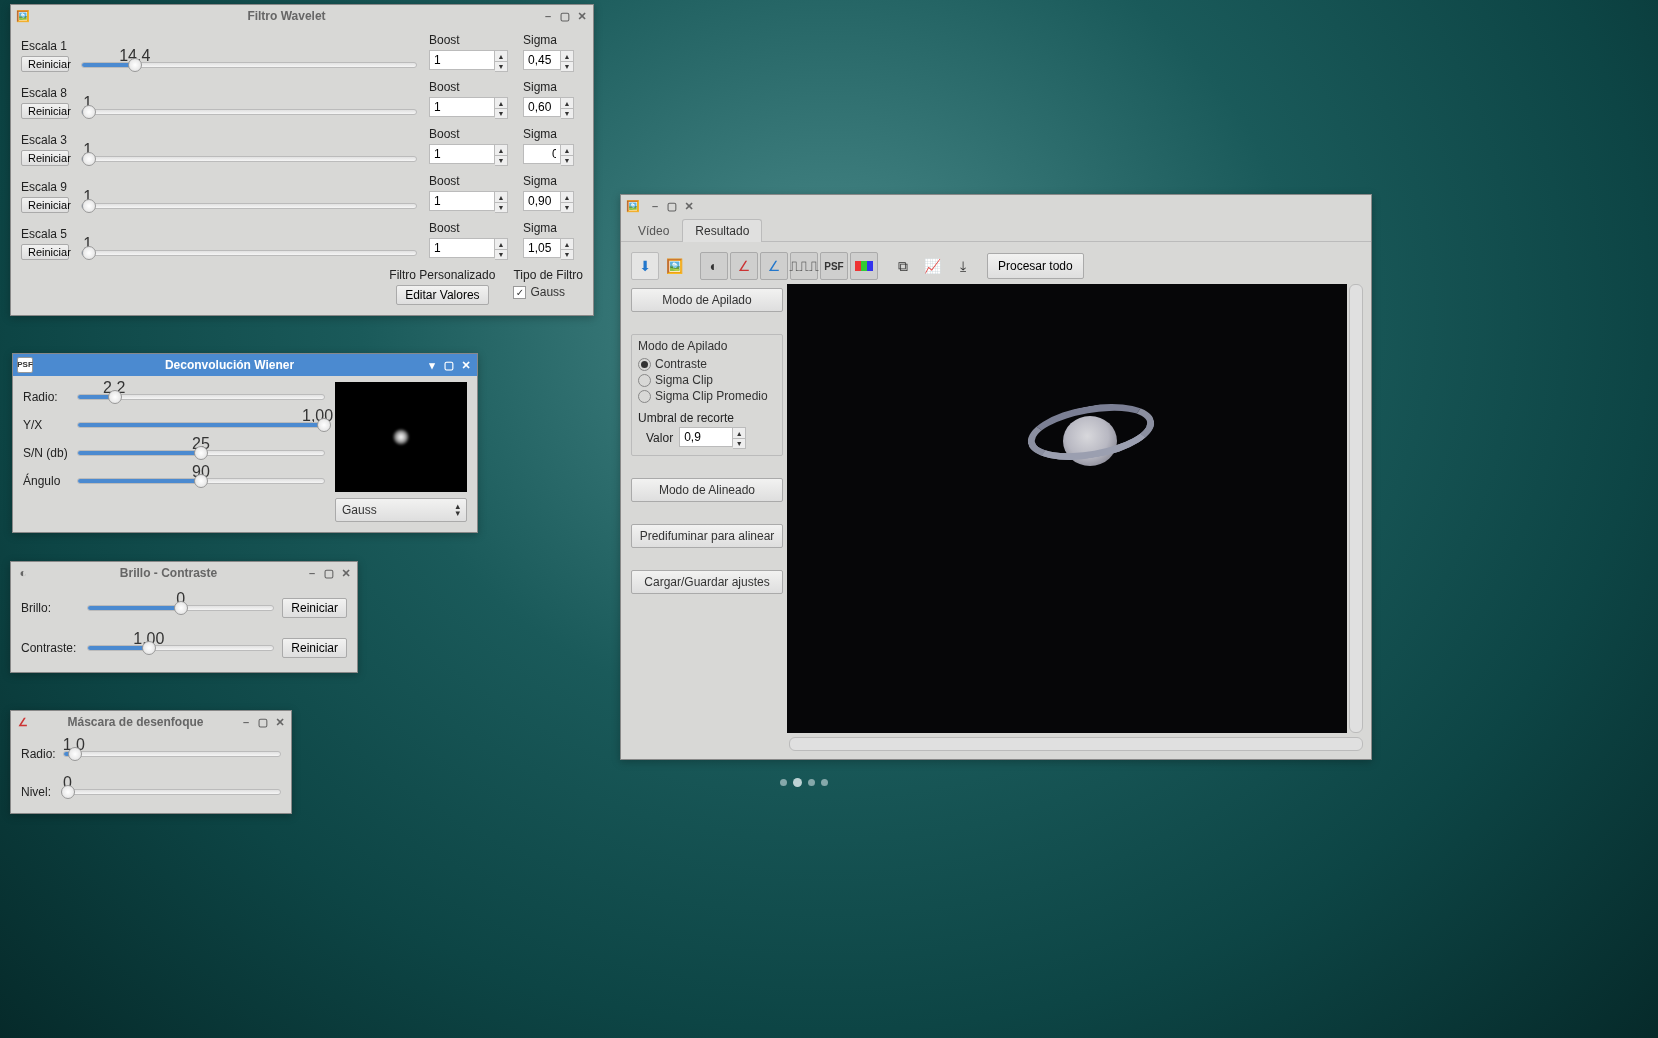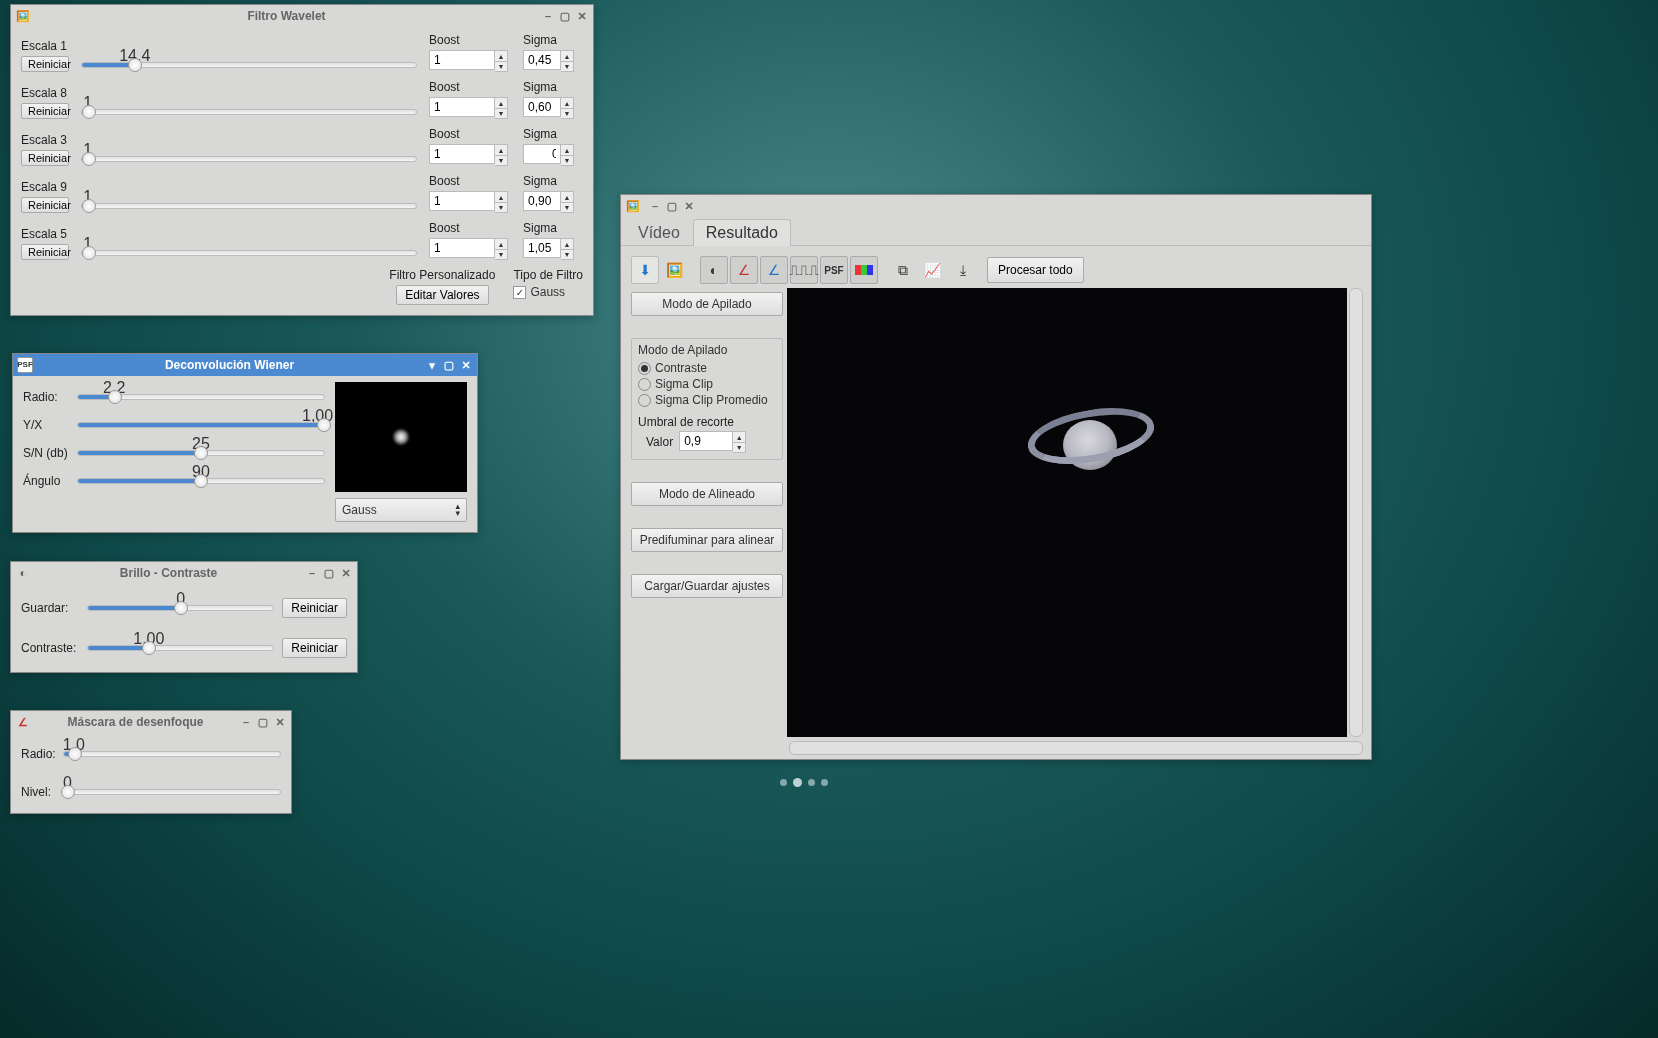--- a/index.html
+++ b/index.html
@@ -121,21 +121,21 @@
   .sep { width:1px; background:#bbb; margin:2px 3px; }
 
   
   .tabs { display:flex; gap:0; padding:2px 4px 0 4px; }
   .tab {
     padding:4px 12px;
     background:#e0e0df;
     border:1px solid #bbb;
     border-bottom:none;
     border-radius:3px 3px 0 0;
-    font-size:16px;
+    font-size:12px;
     color:#333;
     cursor:pointer;
   }
   .tab.inactive { background:transparent; border-color:transparent; color:#555;}
   .tab-body { border-top:1px solid #bbb; margin-top:-1px; padding:6px; }
   .toolbar { display:flex; align-items:center; padding:4px; gap:2px;}
   .tbtn {
       width:28px; height:28px;
       display:flex; align-items:center; justify-content:center;
       border:1px solid transparent;
@@ -472,21 +472,21 @@
 <div class="window" style="left:10px; top:561px; width:348px;">
   <div class="titlebar">
     <span class="t-icon" style="font-size:12px">◐</span>
     <span class="t-title">Brillo - Contraste</span>
     <span class="win-btn">–</span>
     <span class="win-btn">▢</span>
     <span class="win-btn">✕</span>
   </div>
   <div class="content" style="padding:14px 10px;">
     <div style="display:flex; align-items:center; gap:8px; margin-bottom:20px;">
-      <span class="lbl" style="width:58px">Guardar:</span>
+      <span class="lbl" style="width:58px">Brillo:</span>
       <div class="slider-wrap" style="flex:1;">
         <span class="slider-val" style="left:50%">0</span>
         <div class="slider">
             <div class="fill" style="width:50%"></div>
             <div class="thumb" style="left:50%"></div>
           </div>
       </div>
       <button class="btn">Reiniciar</button>
     </div>
     <div style="display:flex; align-items:center; gap:8px;">

